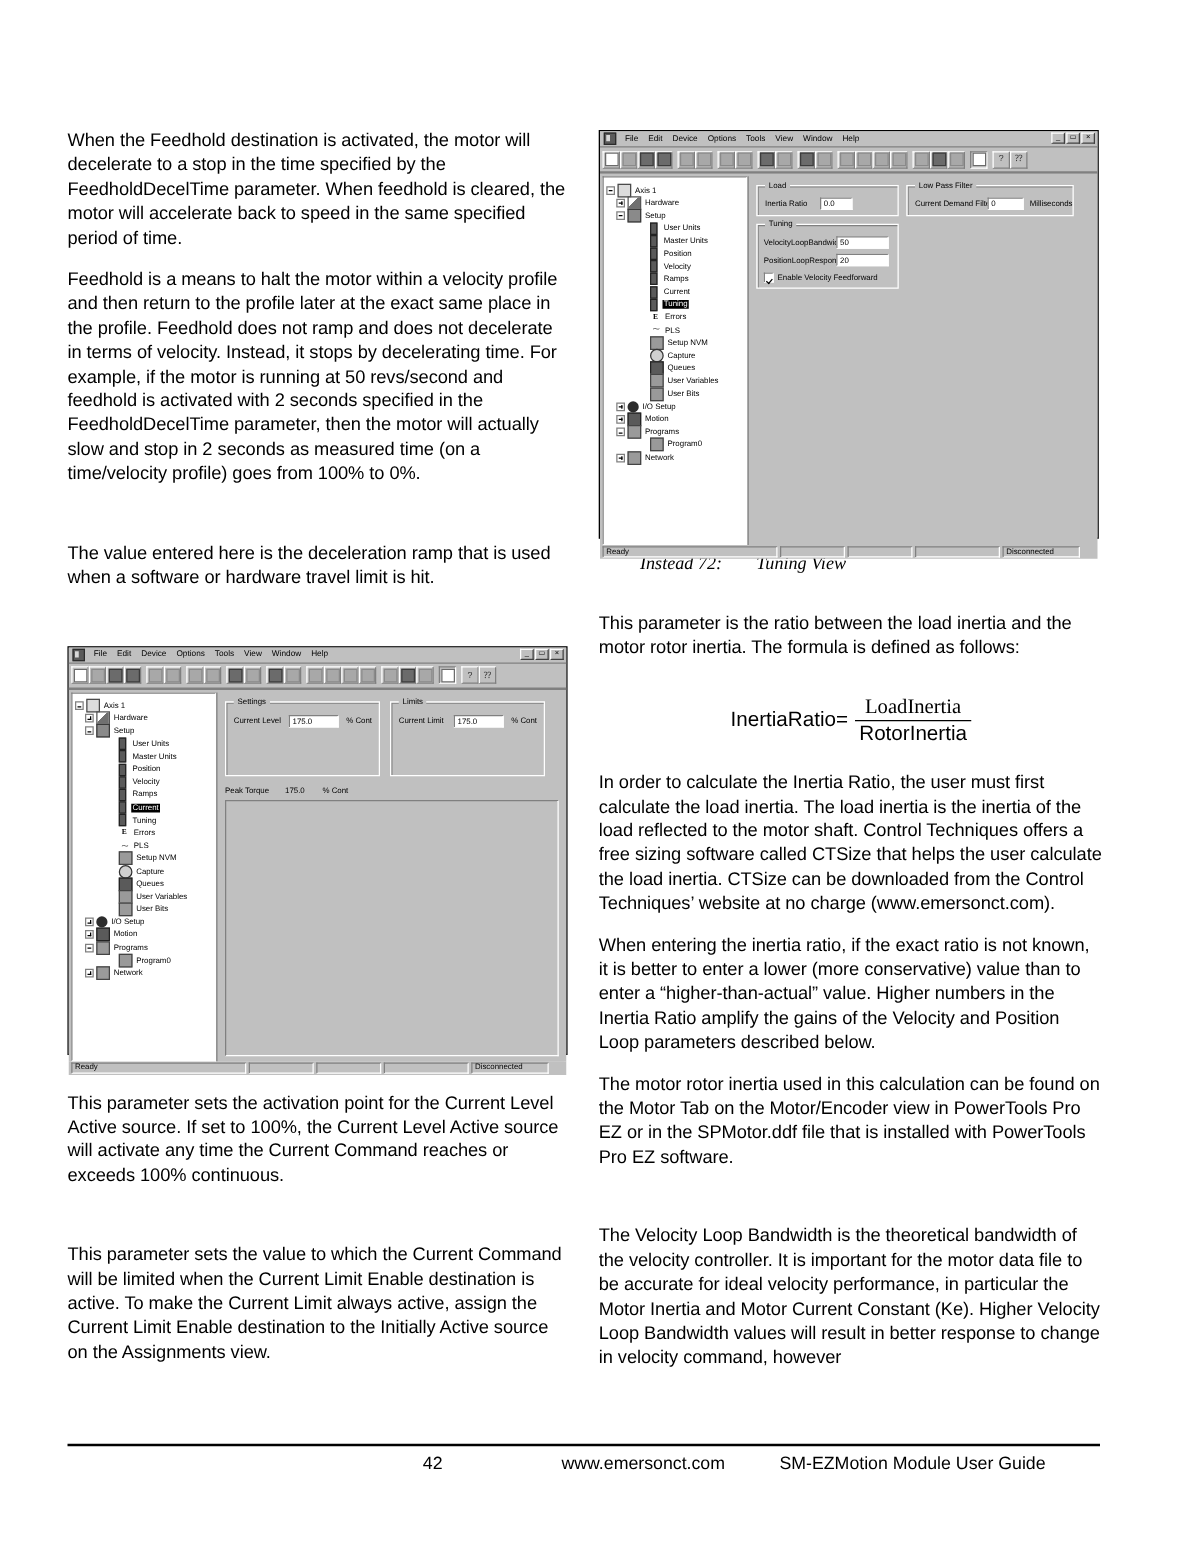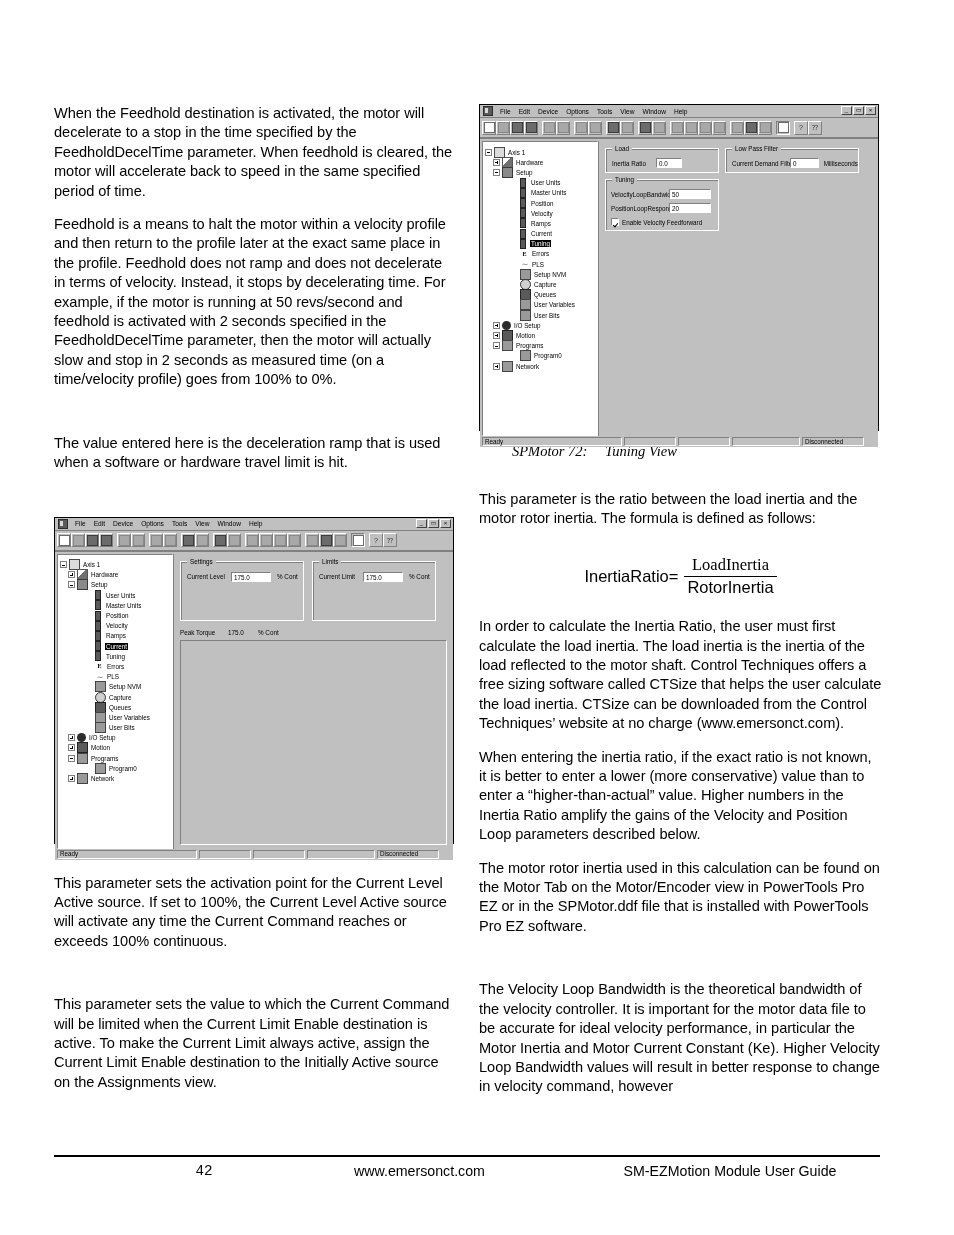--- a/index.html
+++ b/index.html
@@ -328,22 +328,22 @@
     width: 826px; height: 1.6px;
     background: #000;
   }
   .footer {
     position: absolute;
     left: 54px; top: 1163px;
     width: 826px;
     display: flex;
     font-size: 14.2px;
   }
-  .footer .f-page  { width: 300px; text-align: center; font-family: Liberation Mono, monospace; }
-  .footer .f-site  { width: 226px; text-align: left; }
+  .footer .f-page  { width: 300px; text-align: right; }
+  .footer .f-site  { width: 226px; text-align: right; }
   .footer .f-guide { flex: 1; text-align: center; }
 </style>
 </head>
 <body>
 
 <div class="page">
 
   <div class="col col-left">
 
     <p class="body">When the Feedhold destination is activated, the motor will decelerate to a stop in the time specified by the FeedholdDecelTime parameter. When feedhold is cleared, the motor will accelerate back to speed in the same specified period of time.</p>
@@ -873,21 +873,21 @@
       <div class="statusbar">
         <div class="sb-cell" style="width:140px;">Ready</div>
         <div class="sb-cell" style="width:52px;"></div>
         <div class="sb-cell" style="width:52px;"></div>
         <div class="sb-cell" style="flex:1;"></div>
         <div class="sb-cell" style="width:62px;">Disconnected</div>
         <div class="sb-grip"></div>
       </div>
     </div>
 
-    <div class="figcaption"><span class="figlabel">SPMotor 72:</span><span>Tuning View</span></div>
+    <div class="figcaption"><span class="figlabel">Instead 72:</span><span>Tuning View</span></div>
 
     <div class="gap-lg"></div>
     <p class="body">This parameter is the ratio between the load inertia and the motor rotor inertia. The formula is defined as follows:</p>
 
     <div class="formula">
       <span class="lhs">InertiaRatio=</span>
       <span class="frac">
         <span class="num">LoadInertia</span>
         <span class="bar"></span>
         <span class="den">RotorInertia</span>

